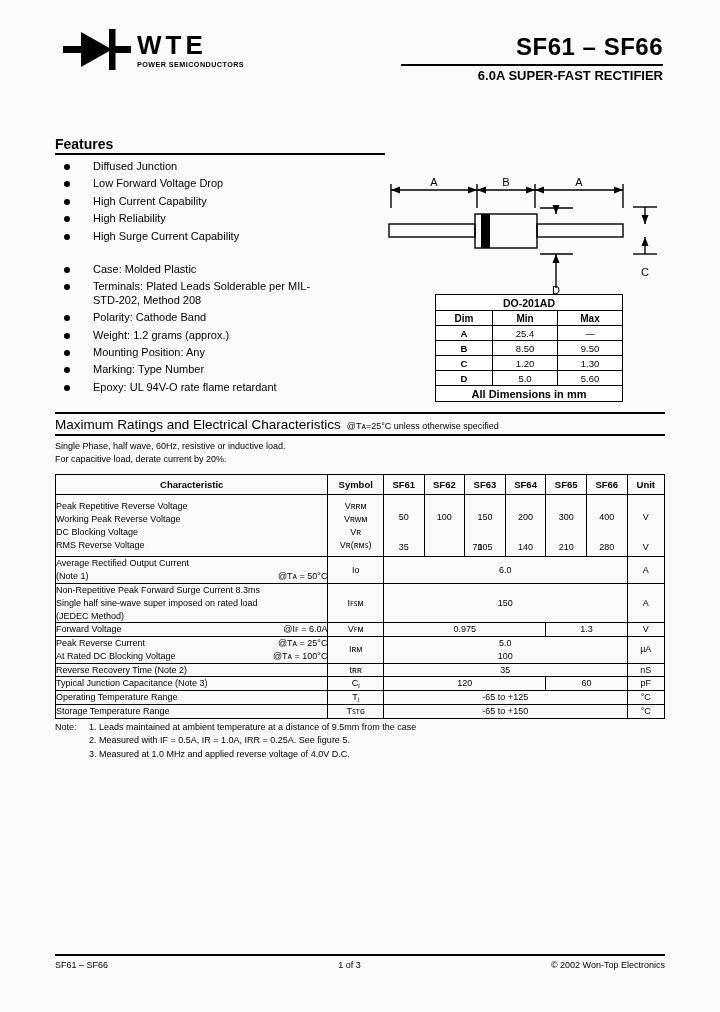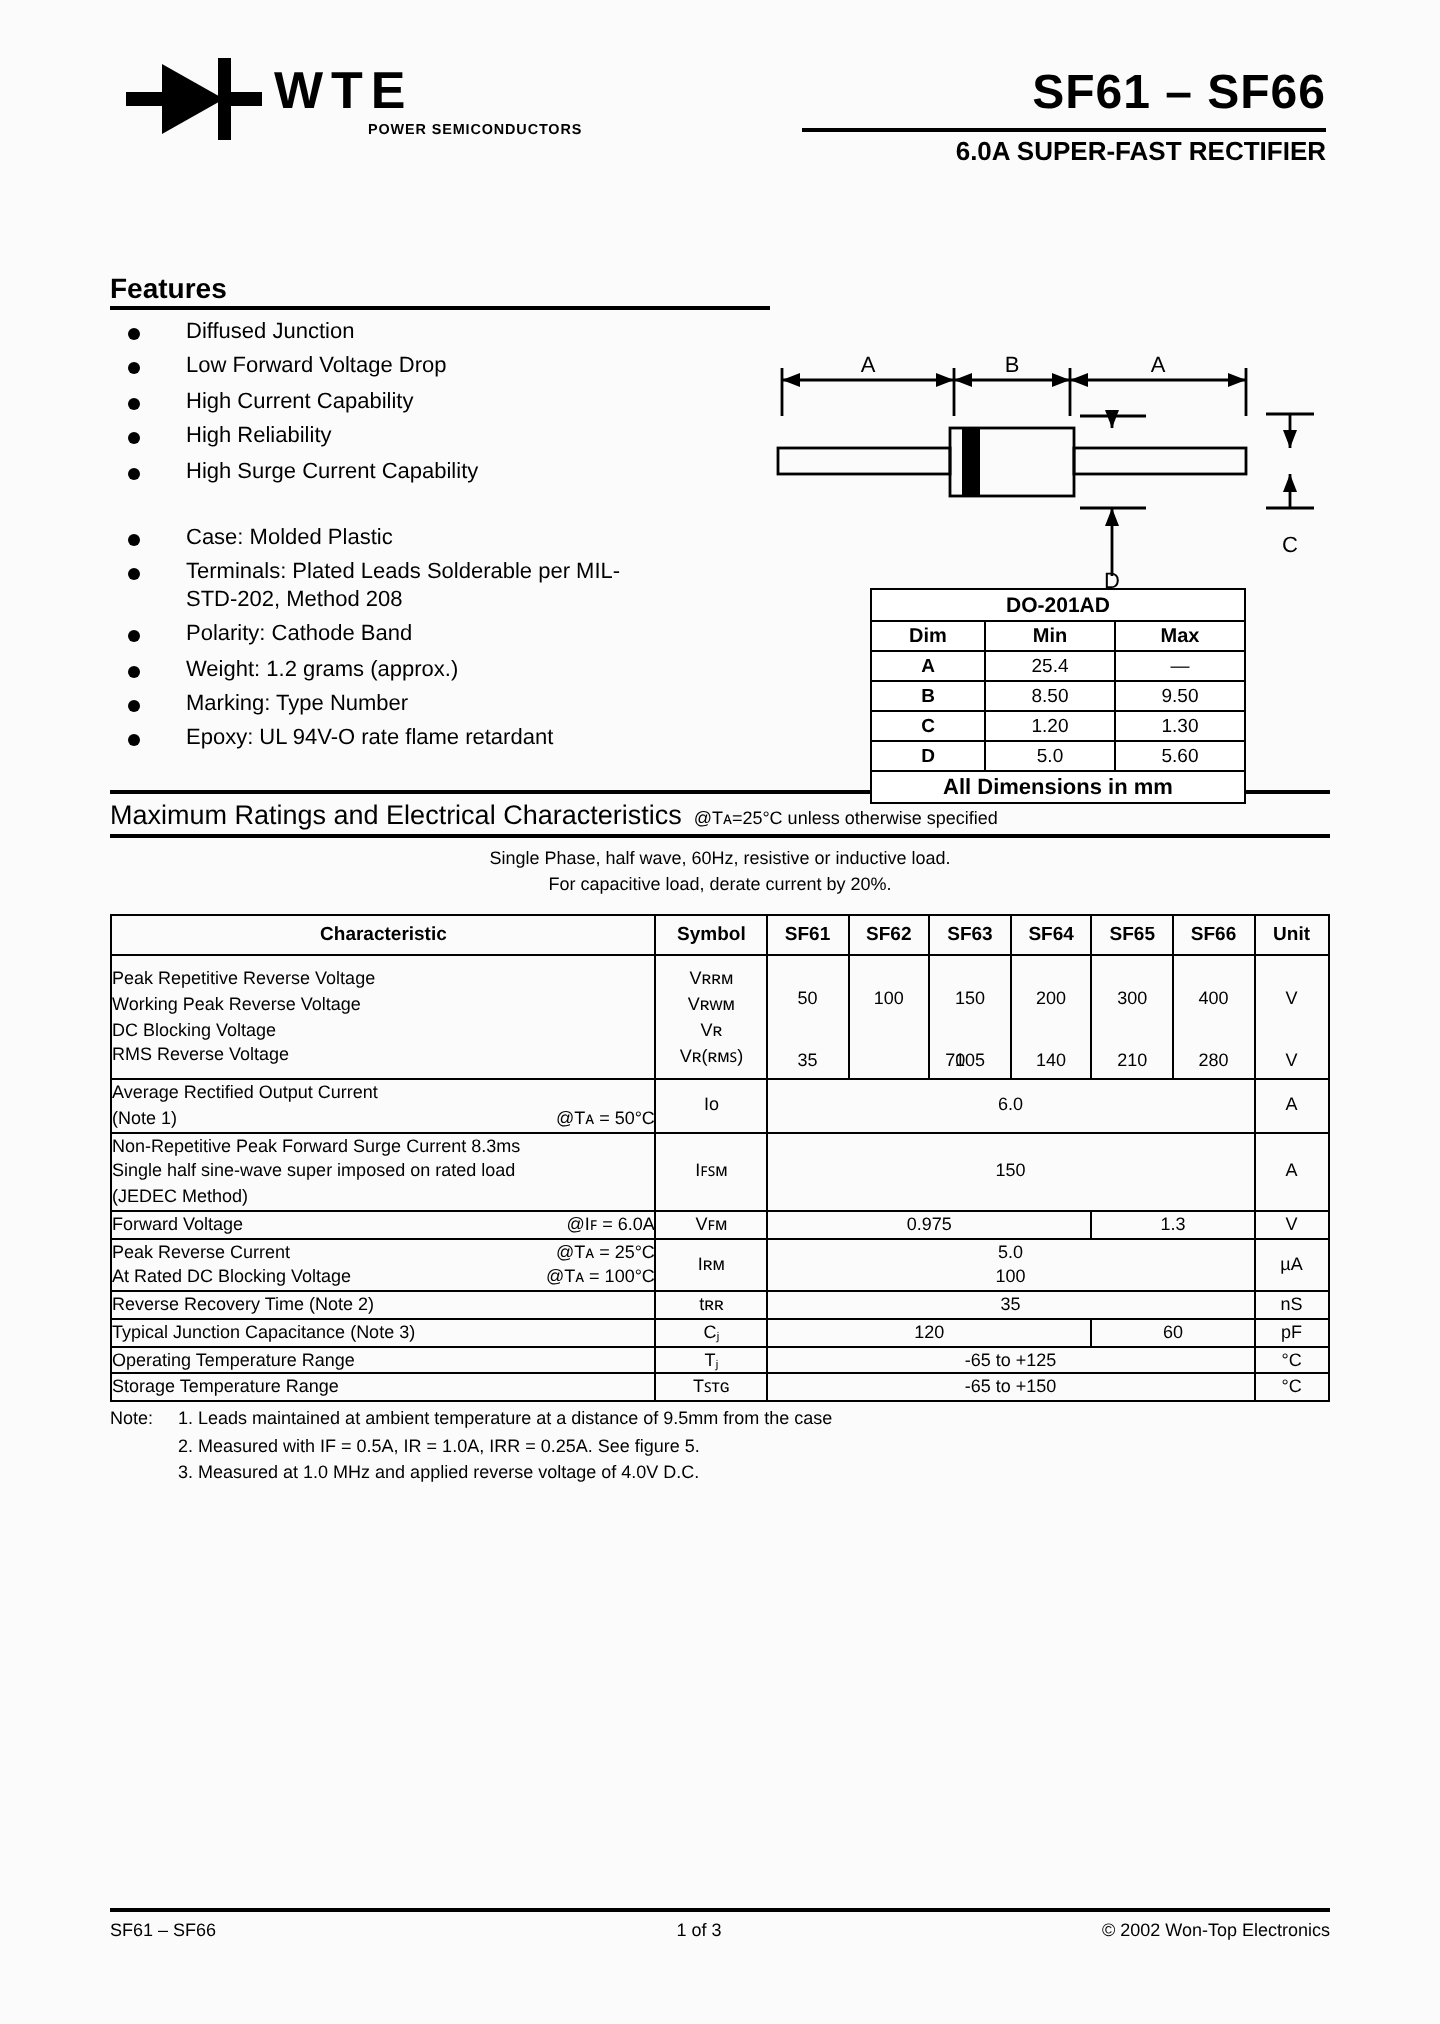--- a/index.html
+++ b/index.html
@@ -52,21 +52,20 @@
   .logo-wte {
     font-size: 26px;
     font-weight: bold;
     letter-spacing: 4px;
   }
   .logo-sub {
     font-size: 7.2px;
     font-weight: bold;
     letter-spacing: 0.45px;
     margin-top: 3px;
-    margin-left: 47px;
   }
   .title-block {
     text-align: right;
     margin-right: 2px;
     padding-top: 6px;
   }
   .part-title {
     font-size: 24px;
     font-weight: bold;
     letter-spacing: 0.5px;
@@ -163,21 +162,20 @@
     display: flex;
     align-items: baseline;
     gap: 6px;
   }
   .ratings-head .h1 { font-size: 13.5px; font-weight: normal; }
   .ratings-head .h2 { font-size: 9px; }
   .ratings-notes {
     font-size: 9px;
     margin-top: 4px;
     line-height: 1.45;
-    text-align: center;
   }
 
   table.main {
     border-collapse: collapse;
     width: 100%;
     margin-top: 8px;
     font-size: 9px;
     table-layout: fixed;
   }
   table.main th, table.main td {
@@ -268,20 +266,21 @@
         <li>High Surge Current Capability</li>
       </ul>
     </div>
 
     <div class="mech-wrap left-col" style="width:270px;">
       <ul class="bullets">
         <li>Case: Molded Plastic</li>
         <li>Terminals: Plated Leads Solderable per MIL-STD-202, Method 208</li>
         <li>Polarity: Cathode Band</li>
         <li>Weight: 1.2 grams (approx.)</li>
+        <li>Mounting Position: Any</li>
         <li>Marking: Type Number</li>
         <li>Epoxy: UL 94V-O rate flame retardant</li>
       </ul>
     </div>
 
     <div class="pkg-area">
       <svg width="290" height="130" viewBox="0 0 290 130">
         <g stroke="#000" stroke-width="1.4" fill="none">
 
           <line x1="16" y1="18" x2="16" y2="42"></line>

